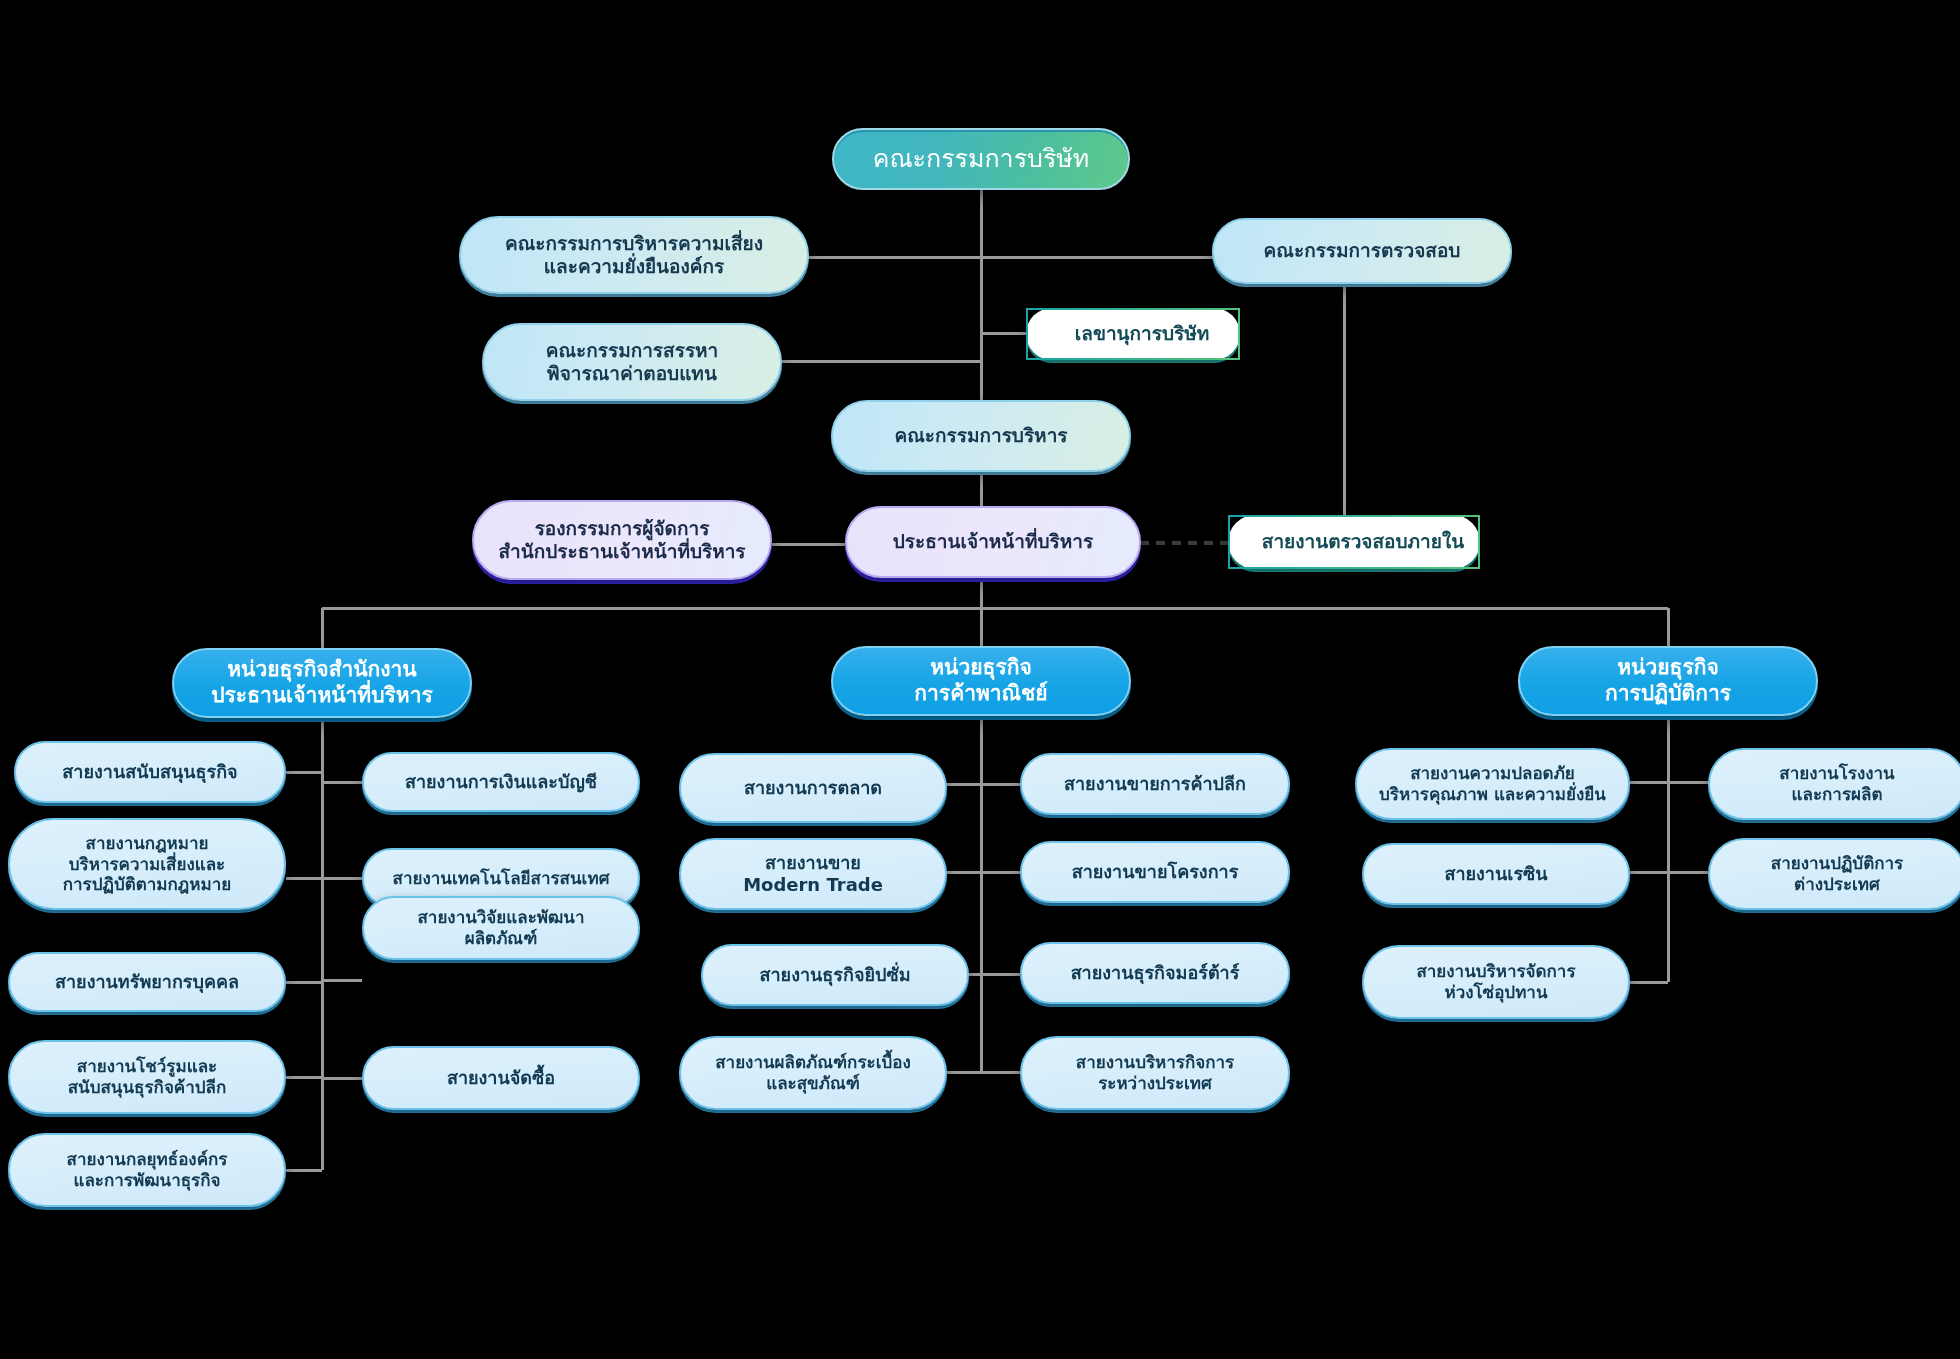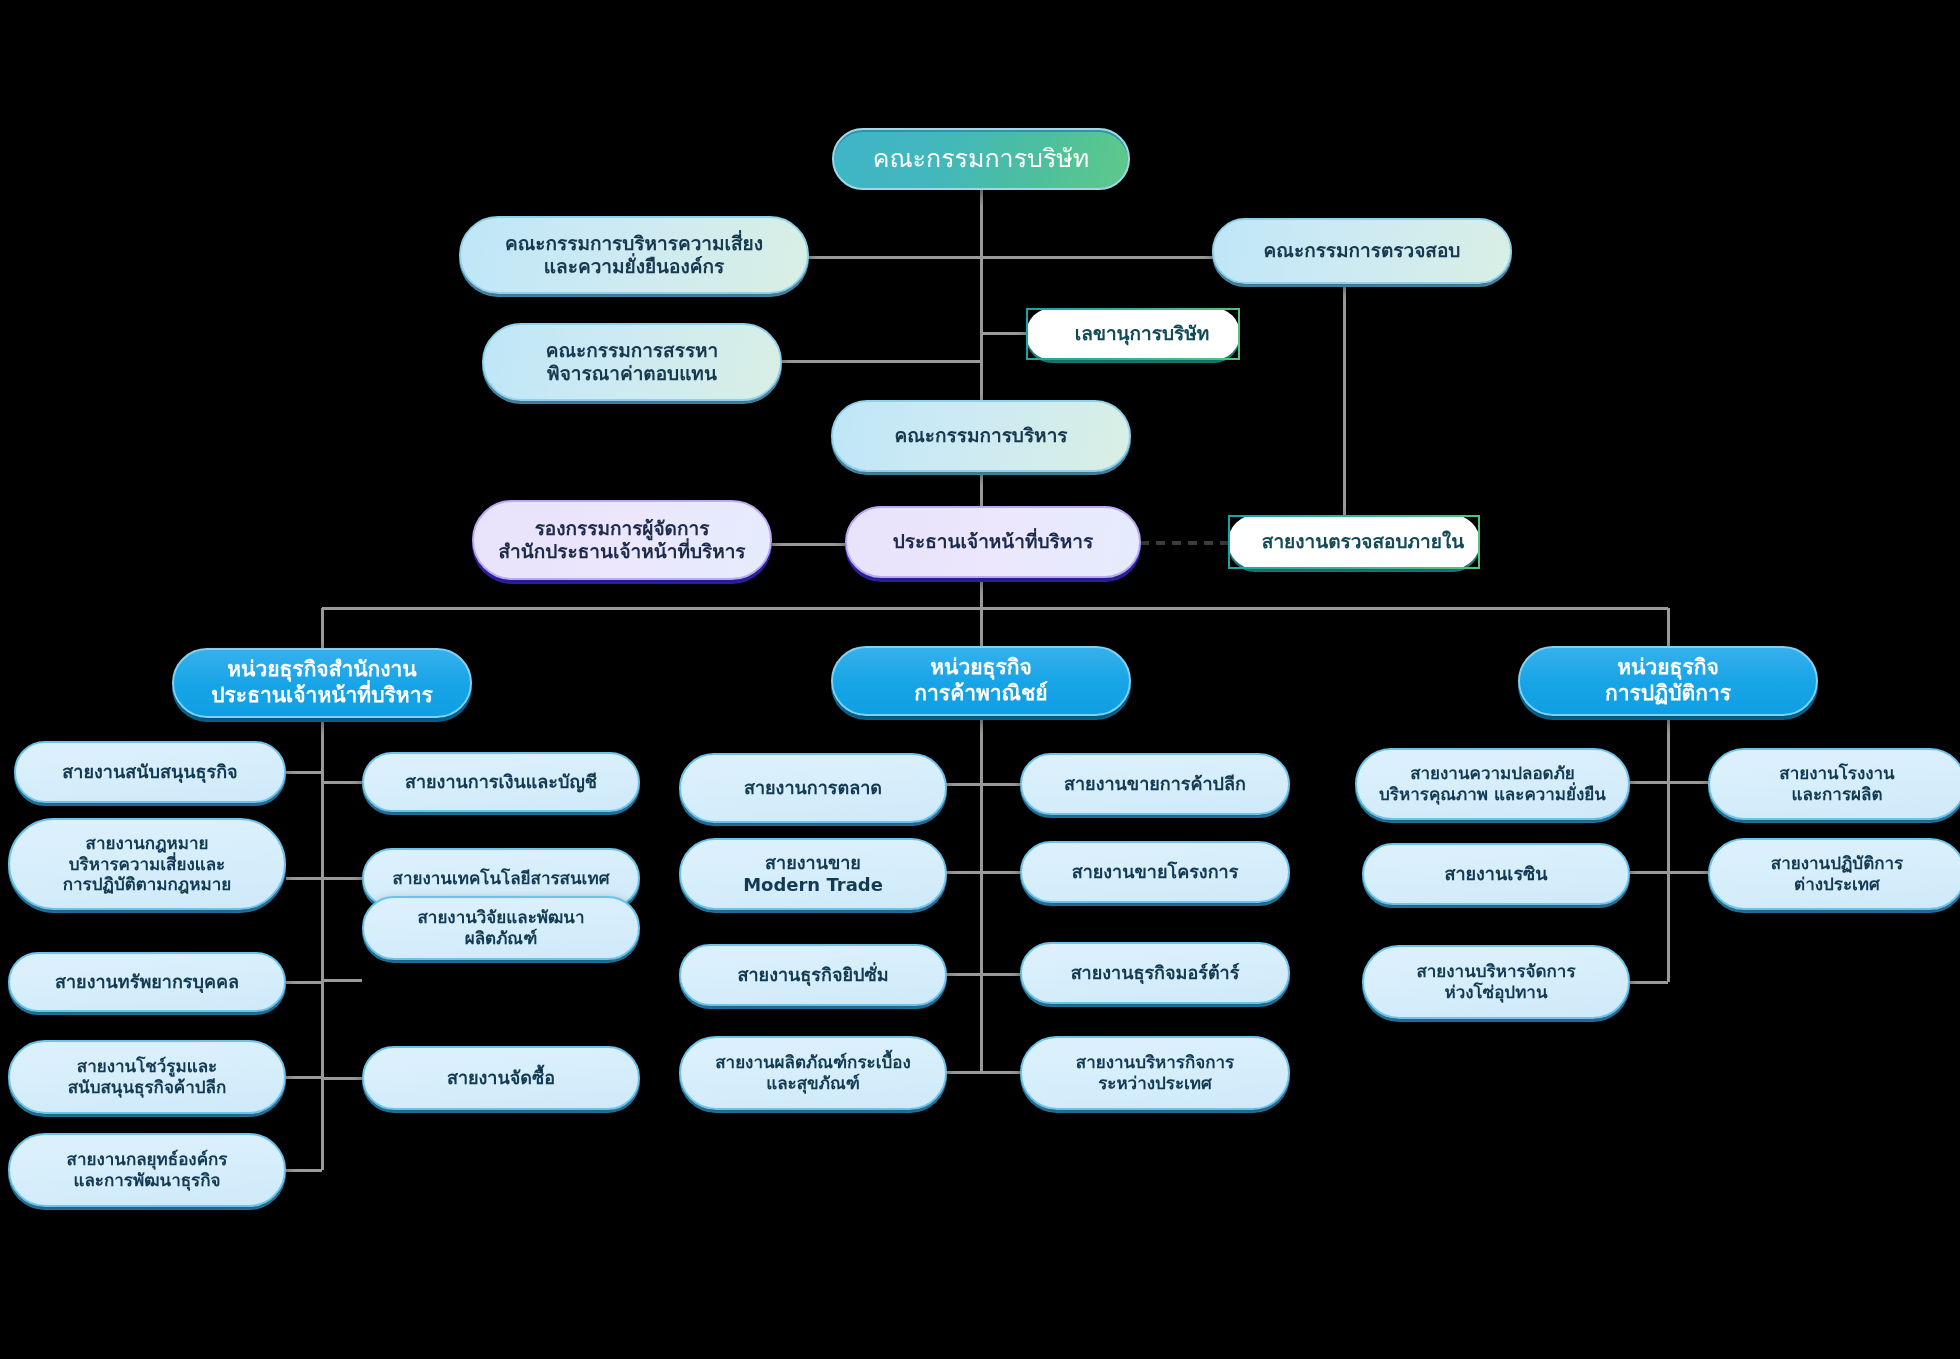--- a/index.html
+++ b/index.html
@@ -175,21 +175,21 @@
 
   <div class="node n-leaf" style="left:362px;top:752px;width:278px;height:60px;">สายงานการเงินและบัญชี</div>
   <div class="node n-leaf sm" style="left:362px;top:848px;width:278px;height:60px;">สายงานเทคโนโลยีสารสนเทศ</div>
   <div class="node n-leaf sm" style="left:362px;top:896px;width:278px;height:64px;">สายงานวิจัยและพัฒนา
 ผลิตภัณฑ์</div>
   <div class="node n-leaf" style="left:362px;top:1046px;width:278px;height:64px;">สายงานจัดซื้อ</div>
 
   <div class="node n-leaf" style="left:679px;top:753px;width:268px;height:70px;">สายงานการตลาด</div>
   <div class="node n-leaf" style="left:679px;top:838px;width:268px;height:72px;">สายงานขาย
 Modern Trade</div>
-  <div class="node n-leaf" style="left:679px;top:944px;width:268px;height:62px;">สายงานธุรกิจยิปซั่ม</div>
+  <div class="node n-leaf" style="left:701px;top:944px;width:268px;height:62px;">สายงานธุรกิจยิปซั่ม</div>
   <div class="node n-leaf sm" style="left:679px;top:1036px;width:268px;height:74px;">สายงานผลิตภัณฑ์กระเบื้อง
 และสุขภัณฑ์</div>
 
   <div class="node n-leaf" style="left:1020px;top:753px;width:270px;height:62px;">สายงานขายการค้าปลีก</div>
   <div class="node n-leaf" style="left:1020px;top:841px;width:270px;height:62px;">สายงานขายโครงการ</div>
   <div class="node n-leaf" style="left:1020px;top:942px;width:270px;height:62px;">สายงานธุรกิจมอร์ต้าร์</div>
   <div class="node n-leaf sm" style="left:1020px;top:1036px;width:270px;height:74px;">สายงานบริหารกิจการ
 ระหว่างประเทศ</div>
 
   <div class="node n-leaf sm" style="left:1355px;top:748px;width:275px;height:72px;">สายงานความปลอดภัย

